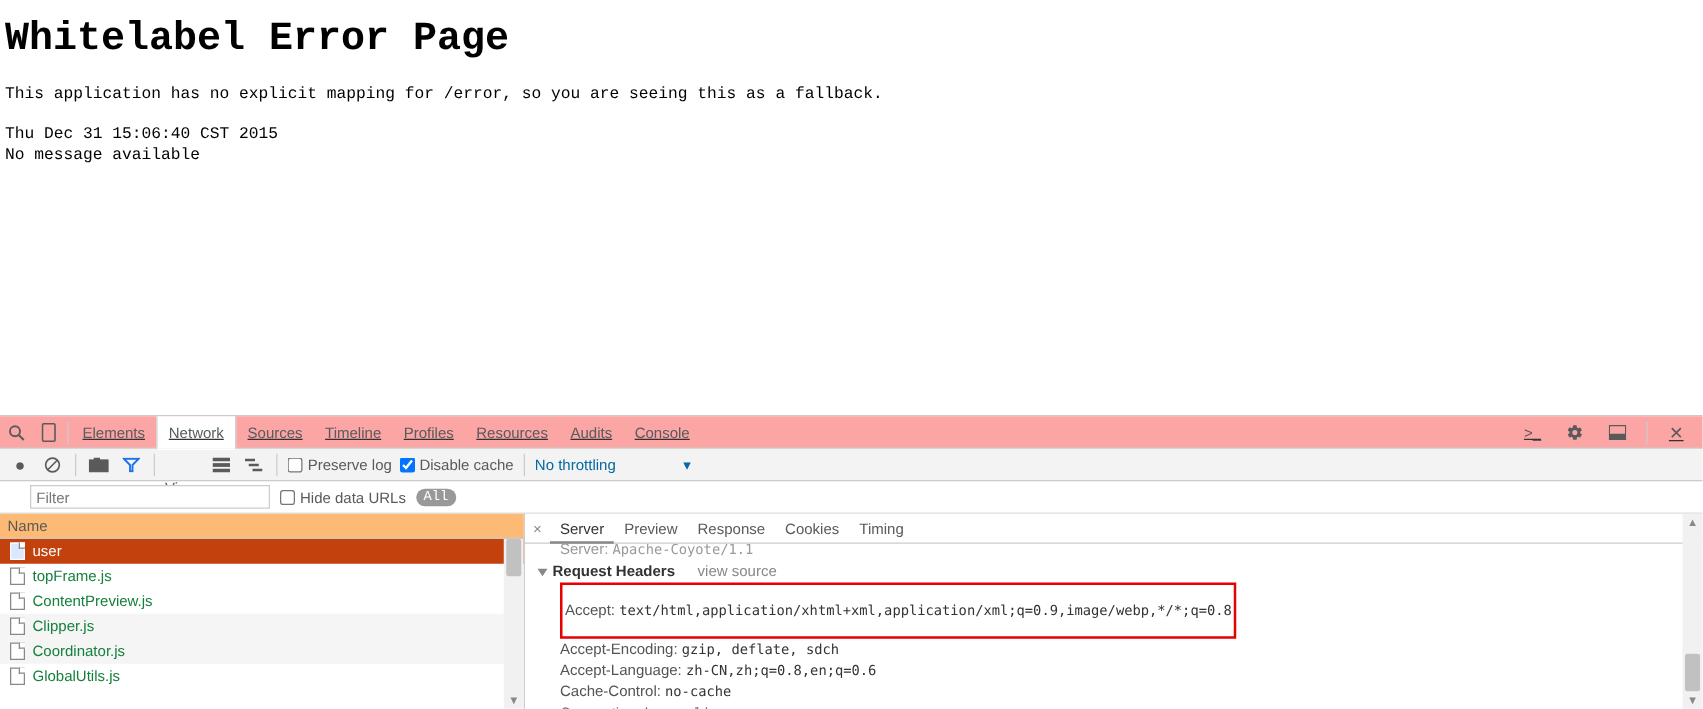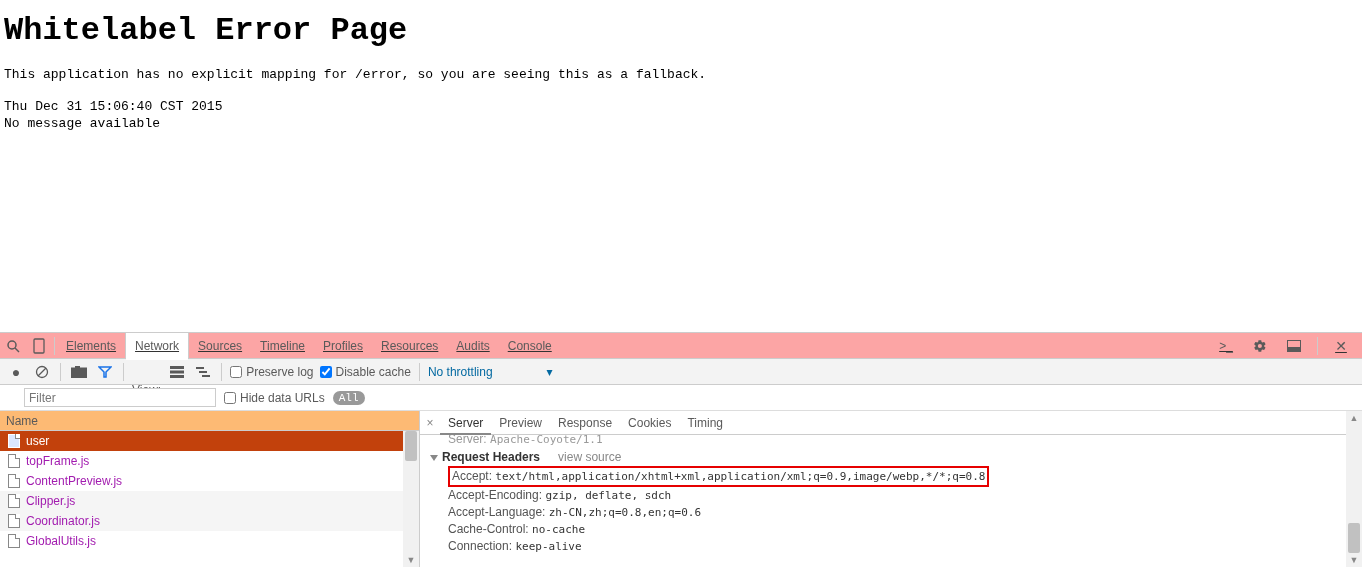--- a/index.html
+++ b/index.html
@@ -30,21 +30,21 @@
   .dt-filterbar { height: 26px; border-bottom: 1px solid #ddd; display: flex; align-items: center; gap: 8px; padding: 0 24px; }
   .dt-filterbar input.filter { width: 192px; height: 19px; border: 1px solid #ccc; padding: 1px 4px; font-size: 12px; color: #999; background: #fff; }
   .dt-filterbar label { display: flex; align-items: center; gap: 4px; color: #5a5a5a; }
   .pill { background: #999; color: #fff; border-radius: 8px; padding: 1px 6px; font-size: 11px; font-family: Liberation Mono, monospace; }
   .ftype { color: #5a5a5a; padding: 0 4px; }
 
   .dt-body { flex: 1; display: flex; min-height: 0; border-top: none; }
   .reqlist { width: 420px; display: flex; flex-direction: column; border-right: 1px solid #ccc; }
   .reqlist .hdr { height: 20px; border-bottom: 1px solid #ccc; padding-left: 6px; line-height: 20px; color: #5a5a5a; background: #fdba74; }
   .reqlist .rows { position: relative; flex: 1; overflow: hidden; }
-  .reqlist .row { height: 20px; line-height: 20px; padding-left: 8px; display: flex; align-items: center; gap: 6px; font-size: 12px; color: #a21caf; }
+  .reqlist .row { height: 20px; line-height: 20px; padding-left: 8px; display: flex; align-items: center; gap: 6px; font-size: 12px; color: #15803d; }
   .reqlist .row.even { background: #f5f5f5; }
   .reqlist .row.sel { background: #c2410c; color: #fff; }
   .file-ico { width: 12px; height: 14px; border: 1px solid #888; background: #fff; position: relative; }
   .file-ico.sel { border-color: #fff; }
   .file-ico::before { content: ""; position: absolute; top: -1px; right: -1px; width: 4px; height: 4px; background: #fff; border-left: 1px solid #888; border-bottom: 1px solid #888; }
   .file-ico.blue { background: #dbe7ff; }
   .reqlist .scrollbar { position: absolute; right: 0; top: 0; bottom: 0; width: 16px; background: #f1f1f1; }
   .reqlist .scrollbar .thumb { position: absolute; left: 2px; right: 2px; top: 0; height: 30px; background: #c1c1c1; border-radius: 2px; }
   .reqlist .scrollbar .arrow { position: absolute; left: 0; right: 0; height: 14px; display: flex; align-items: center; justify-content: center; color: #888; font-size: 9px; }
   .reqlist .scrollbar .arrow.up { top: 0; }
@@ -56,21 +56,21 @@
   .detail-tabs .tab { padding: 0 8px; height: 24px; line-height: 24px; color: #5a5a5a; }
   .detail-tabs .tab.active { border-bottom: 2px solid #888; color: #333; }
   .detail-body { flex: 1; overflow: hidden; padding: 2px 0 0 10px; font-family: Arial, sans-serif; position: relative; }
   .hdrline { font-size: 12px; line-height: 17px; padding-left: 18px; white-space: nowrap; }
   .hdrline .k { font-weight: normal; color: #545454; margin-top: 11px; }
   .hdrline .v { color: #333; font-family: "Lucida Console", Menlo, Consolas, monospace; font-size: 11px; }
   .section { font-size: 12px; line-height: 18px; }
   .section .tri { display: inline-block; width: 0; height: 0; border-left: 4px solid transparent; border-right: 4px solid transparent; border-top: 6px solid #888; margin-right: 4px; vertical-align: middle; }
   .section b { color: #333; }
   .section .vs { color: #888; margin-left: 18px; }
-  .red-box { border: 2px solid #e60000; padding: 0 2px; display: inline-block; }
+  .red-box { border: 2px solid #e60000; padding: 12px 2px; display: inline-block; }
   .detail .scrollbar { position: absolute; right: 0; top: 0; bottom: 0; width: 16px; background: #f1f1f1; }
   .detail .scrollbar .thumb { position: absolute; left: 2px; right: 2px; bottom: 14px; height: 30px; background: #c1c1c1; border-radius: 2px; }
   .detail .scrollbar .arrow { position: absolute; left: 0; right: 0; height: 14px; display: flex; align-items: center; justify-content: center; color: #888; font-size: 9px; }
   .detail .scrollbar .arrow.up { top: 0; }
   .detail .scrollbar .arrow.dn { bottom: 0; }
   input[type=checkbox] { width: 12px; height: 12px; }
 </style>
 </head>
 <body>
 

